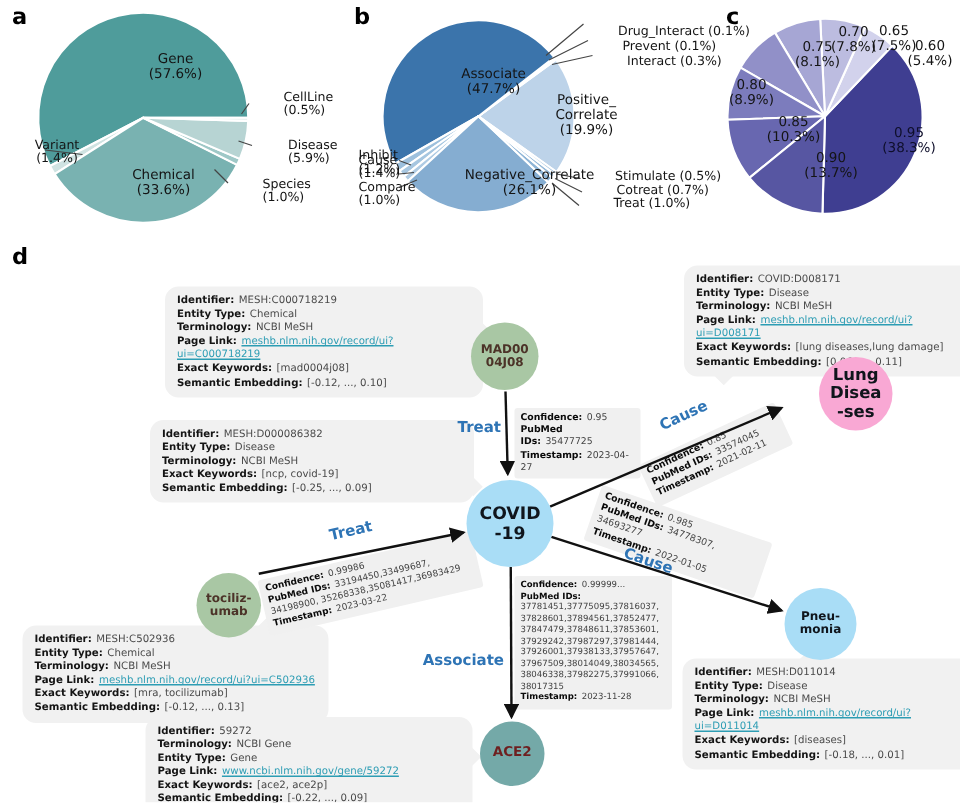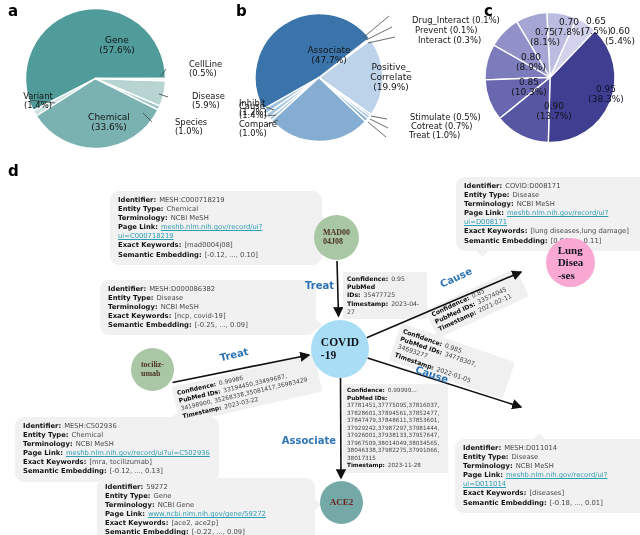--- a/index.html
+++ b/index.html
@@ -3,21 +3,21 @@
 <meta charset="utf-8">
 <style>
   html,body{margin:0;padding:0;background:#fff;}
   #fig{position:relative;width:640px;height:535px;background:#fff;font-family:"DejaVu Sans","Liberation Sans",sans-serif;overflow:hidden;}
   .pl{position:absolute;font-weight:bold;font-size:15px;color:#000;z-index:8;}
   #fig-svg{position:absolute;left:0;top:0;z-index:5;pointer-events:none;}
   .plab{position:absolute;font-size:9px;line-height:1.12;color:#141414;white-space:pre-line;z-index:6;pointer-events:none;padding-left:22px;}
   .plab.c{text-align:center;}
   .plab.r{text-align:left;}
   .plab.s{font-size:8.4px;}
-  .node{position:absolute;border-radius:50%;display:flex;align-items:center;justify-content:center;text-align:left;font-weight:bold;white-space:pre-line;line-height:1.1;z-index:6;font-family:Liberation Serif, serif;}
+  .node{position:absolute;border-radius:50%;display:flex;align-items:center;justify-content:center;text-align:center;font-weight:bold;white-space:pre-line;line-height:1.1;z-index:6;}
   .elab{position:absolute;color:#2e74b5;font-weight:bold;font-size:10px;z-index:7;text-align:center;}
   .elab.r{text-align:right;}
   .ev{position:absolute;background:#f0f0f0;border-radius:2px;padding:3px 4px;font-size:6.2px;line-height:1.32;color:#444;z-index:3;}
   .ev .ek{font-weight:bold;color:#0a0a0a;}
   .evv{margin-left:3px;white-space:pre-line;}
   .ev.small{font-size:5.7px;}
   .blkv{display:block;margin-left:0;}
   .card{position:absolute;background:#f1f1f1;border-radius:9px;padding:5px 8px;font-size:6.8px;line-height:1.34;color:#4a4a4a;z-index:2;}
   .ck{font-weight:bold;color:#141414;}
   .cv{margin-left:3px;}
@@ -103,56 +103,60 @@
   <div class="plab s" style="left:170px;top:92px">Disease
 (5.9%)</div>
   <div class="plab s" style="left:153px;top:118px">Species
 (1.0%)</div>
 
   <div class="plab c" style="left:277px;top:45px;width:60px">Associate
 (47.7%)</div>
   <div class="plab c" style="left:339px;top:62px;width:60px">Positive_
 Correlate
 (19.9%)</div>
+  <div class="plab c" style="left:286px;top:112px;width:90px">Negative_Correlate
+(26.1%)</div>
   <div class="plab s" style="left:390px;top:16px">Drug_Interact (0.1%)</div>
   <div class="plab s" style="left:393px;top:26px">Prevent (0.1%)</div>
   <div class="plab s" style="left:396px;top:36px">Interact (0.3%)</div>
   <div class="plab s r" style="left:217px;top:102px;width:50px">Cause (1.4%)</div>
   <div class="plab s r" style="left:217px;top:99px;width:50px">Inhibit (1.2%)</div>
   <div class="plab s r" style="left:217px;top:120px;width:50px">Compare (1.0%)</div>
   <div class="plab s" style="left:388px;top:113px">Stimulate (0.5%)</div>
   <div class="plab s" style="left:389px;top:122px">Cotreat (0.7%)</div>
   <div class="plab s" style="left:387px;top:131px">Treat (1.0%)</div>
 
   <div class="plab c" style="left:554px;top:84px;width:60px;color:#0e0e2a">0.95
 (38.3%)</div>
   <div class="plab c" style="left:502px;top:101px;width:60px">0.90
 (13.7%)</div>
   <div class="plab c" style="left:477px;top:77px;width:60px">0.85
 (10.3%)</div>
-  <div class="plab c" style="left:479px;top:52px;width:60px">0.80
+  <div class="plab c" style="left:449px;top:52px;width:60px">0.80
 (8.9%)</div>
   <div class="plab c" style="left:493px;top:27px;width:60px">0.75
 (8.1%)</div>
   <div class="plab c" style="left:517px;top:17px;width:60px">0.70
 (7.8%)</div>
   <div class="plab c" style="left:544px;top:16px;width:60px">0.65
 (7.5%)</div>
   <div class="plab c" style="left:568px;top:26px;width:60px">0.60
 (5.4%)</div>
 
   <div class="node" style="left:314px;top:215px;width:45px;height:45px;background:#a9c7a4;font-size:8px;color:#4c3328">MAD00
 04J08</div>
   <div class="node" style="left:311px;top:320px;width:58px;height:58px;background:#a9ddf6;font-size:11.5px;color:#10151c">COVID
 -19</div>
-  <div class="node" style="left:131px;top:348px;width:43px;height:43px;background:#a9c7a4;font-size:8px;color:#4c3328">tociliz-
+  <div class="node" style="left:131px;top:382px;width:43px;height:43px;background:#a9c7a4;font-size:8px;color:#4c3328">tociliz-
 umab</div>
   <div class="node" style="left:546px;top:238px;width:49px;height:49px;background:#f9a8d4;font-size:11px;color:#10151c">Lung
 Disea
 -ses</div>
+  <div class="node" style="left:523px;top:392px;width:48px;height:48px;background:#a9ddf6;font-size:8px;color:#10151c">Pneu-
+monia</div>
   <div class="node" style="left:320px;top:481px;width:43px;height:43px;background:#74a9a8;font-size:9px;color:#6e1f1f">ACE2</div>
 
   <div class="elab r" style="left:296px;top:280px;width:38px">Treat</div>
   <div class="elab" style="left:213px;top:349px;width:42px;transform:rotate(-13deg)">Treat</div>
   <div class="elab" style="left:434px;top:272px;width:44px;transform:rotate(-25deg)">Cause</div>
   <div class="elab" style="left:410px;top:369px;width:44px;transform:rotate(19deg)">Cause</div>
   <div class="elab r" style="left:264px;top:435px;width:72px">Associate</div>
 
   <div class="ev" style="left:343px;top:272px;width:76px">
     <div><span class="ek">Confidence:</span><span class="evv">0.95</span></div>
@@ -237,20 +241,20 @@
     <div><span class="ck">Entity Type:</span><span class="cv">Disease</span></div>
     <div><span class="ck">Terminology:</span><span class="cv">NCBI MeSH</span></div>
     <div><span class="ck">Page Link:</span><a class="cl">meshb.nlm.nih.gov/record/ui?ui=D011014</a></div>
     <div><span class="ck">Exact Keywords:</span><span class="cv">[diseases]</span></div>
     <div><span class="ck">Semantic Embedding:</span><span class="cv">[-0.18, ..., 0.01]</span></div>
   </div>
 
   <div class="card" style="left:97px;top:478px;width:202px">
     <div class="tail" style="right:-4px;top:22px"></div>
     <div><span class="ck">Identifier:</span><span class="cv">59272</span></div>
+    <div><span class="ck">Terminology:</span><span class="cv">NCBI Gene</span></div>
     <div><span class="ck">Entity Type:</span><span class="cv">Gene</span></div>
-    <div><span class="ck">Terminology:</span><span class="cv">NCBI Gene</span></div>
     <div><span class="ck">Page Link:</span><a class="cl">www.ncbi.nlm.nih.gov/gene/59272</a></div>
     <div><span class="ck">Exact Keywords:</span><span class="cv">[ace2, ace2p]</span></div>
     <div><span class="ck">Semantic Embedding:</span><span class="cv">[-0.22, ..., 0.09]</span></div>
   </div>
 
 </div>
 
 </body></html>

